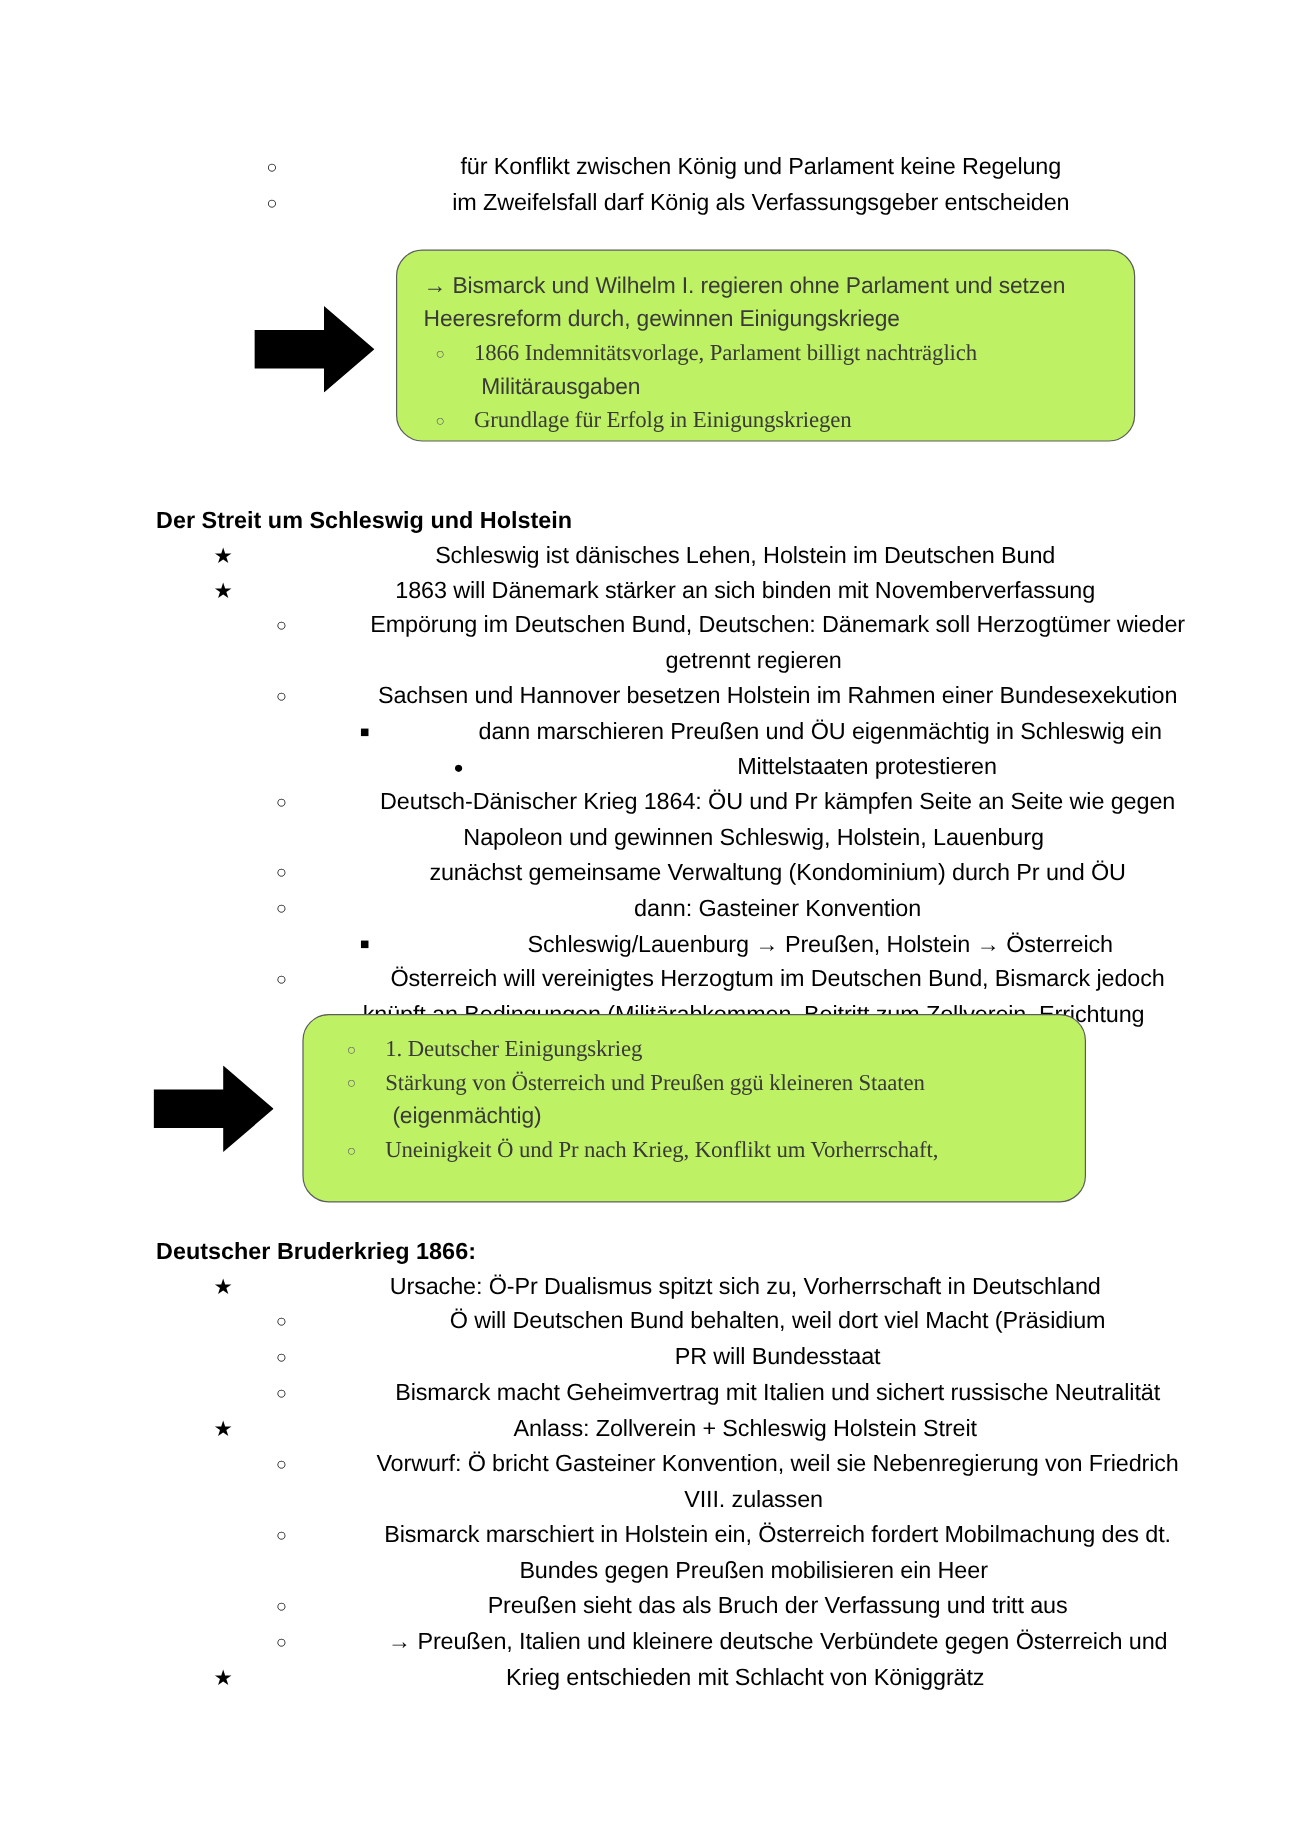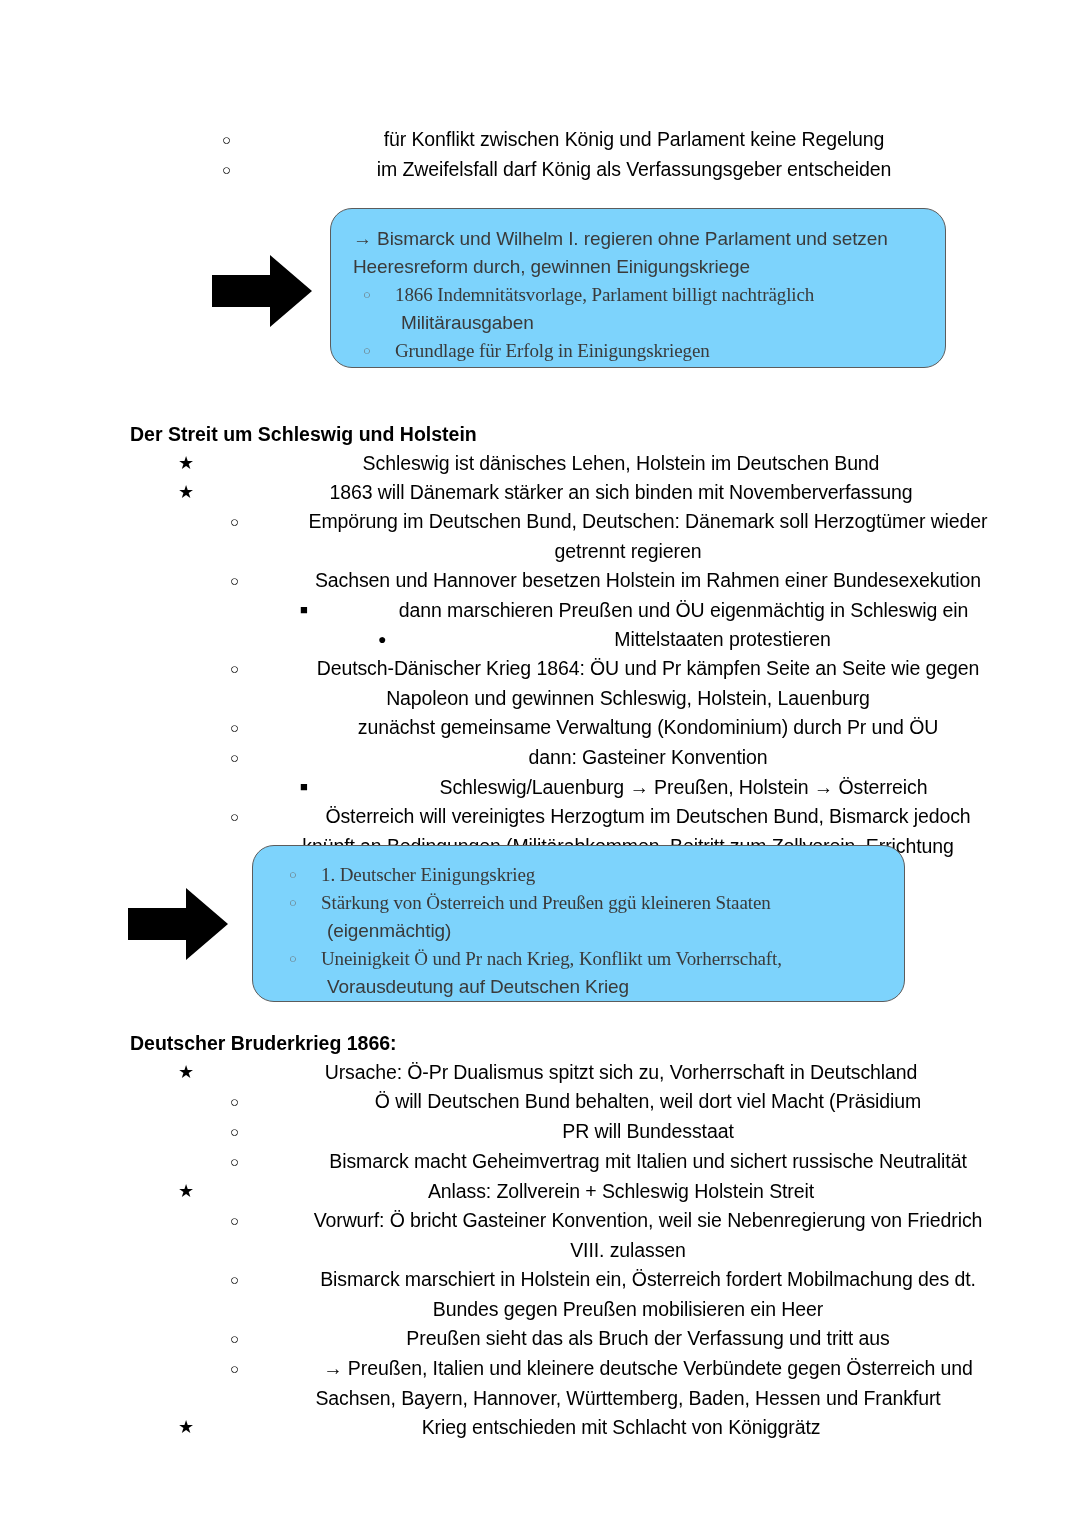--- a/index.html
+++ b/index.html
@@ -58,21 +58,21 @@
     line-height: 29px;
     font-weight: bold;
     margin-left: 0px;
   }
 
   
   .callout {
     position: absolute;
     border: 1.6px solid #5c5c5c;
     border-radius: 22px;
-    background: #7dd3fc;
+    background: #bef264;
     box-sizing: border-box;
   }
   .callout .cline {
     display: flex;
     align-items: flex-start;
     color: #3a3a3a;
     font-size: 19px;
     line-height: 28px;
     letter-spacing: -0.1px;
   }
@@ -216,21 +216,20 @@
       <div class="cline">
         <span class="cmarker">○</span>
         <span class="ctxt">Stärkung von Österreich und Preußen ggü kleineren Staaten</span>
       </div>
       <div class="ctext-plain cindent">(eigenmächtig)</div>
 
       <div class="cline">
         <span class="cmarker">○</span>
         <span class="ctxt">Uneinigkeit Ö und Pr nach Krieg, Konflikt um Vorherrschaft,</span>
       </div>
-      <div class="ctext-plain cindent">Vorausdeutung auf Deutschen Krieg</div>
     </div>
   </div>
 
   <div class="block" style="left:130px; top:1029px; width:900px;">
     <div class="section-head">Deutscher Bruderkrieg 1866:</div>
 
     <div class="line lvl1">
       <span class="marker">★</span>
       <span class="txt">Ursache: Ö-Pr Dualismus spitzt sich zu, Vorherrschaft in Deutschland</span>
     </div>
@@ -265,22 +264,19 @@
       <span class="txt">Bundes gegen Preußen mobilisieren ein Heer</span>
     </div>
     <div class="line lvl2">
       <span class="marker">○</span>
       <span class="txt">Preußen sieht das als Bruch der Verfassung und tritt aus</span>
     </div>
     <div class="line lvl2">
       <span class="marker">○</span>
       <span class="txt">→ Preußen, Italien und kleinere deutsche Verbündete gegen Österreich und</span>
     </div>
-    <div class="line cont2">
-      <span class="txt">Sachsen, Bayern, Hannover, Württemberg, Baden, Hessen und Frankfurt</span>
-    </div>
     <div class="line lvl1">
       <span class="marker">★</span>
       <span class="txt">Krieg entschieden mit Schlacht von Königgrätz</span>
     </div>
   </div>
 
 </div>
 
 </body></html>

